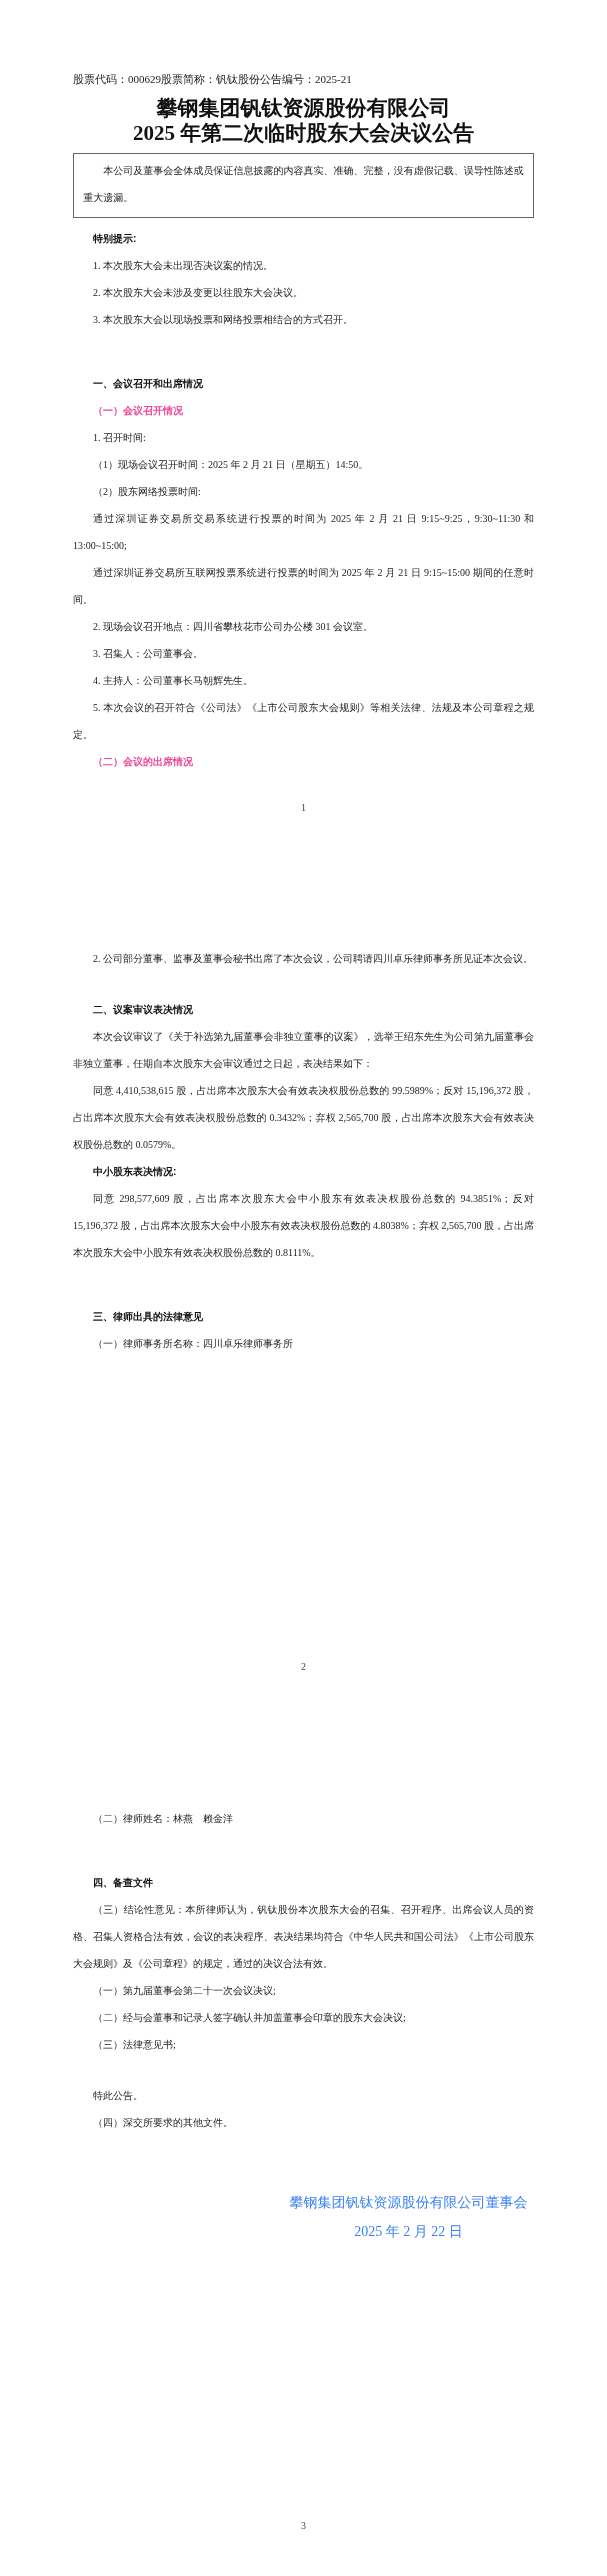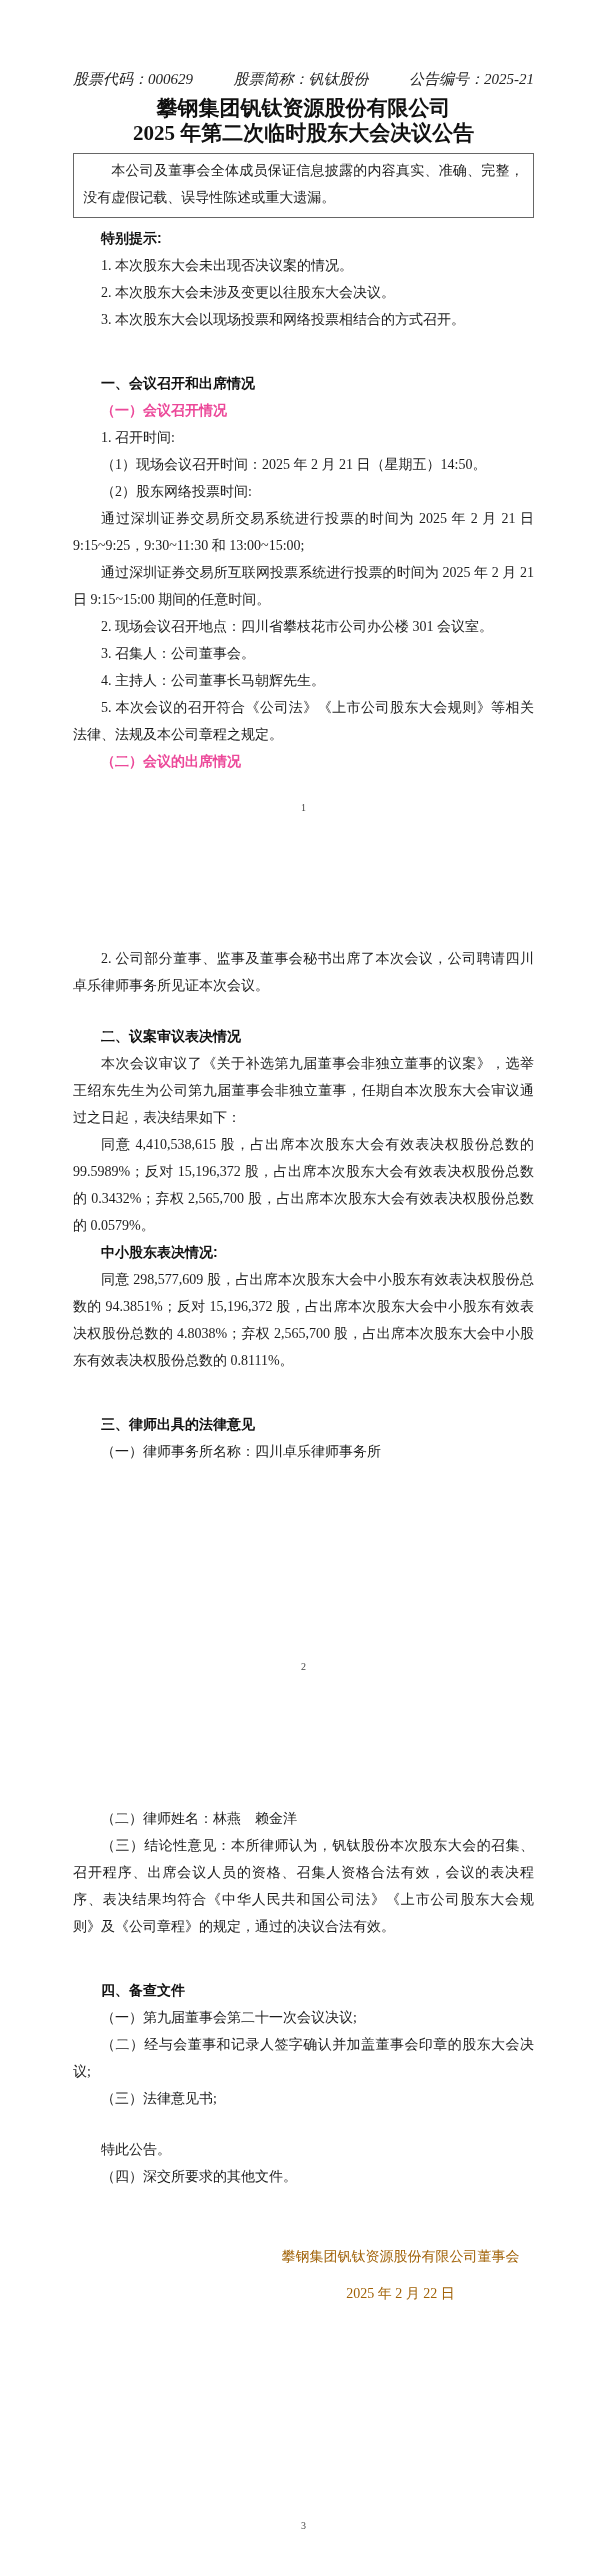--- a/index.html
+++ b/index.html
@@ -4,38 +4,38 @@
 <style>
   html,body{margin:0;padding:0;background:#ffffff;}
   .doc{
     width:607px;height:2576px;background:#ffffff;overflow:hidden;
     font-family:"Liberation Serif","DejaVu Serif",serif;color:#1c1c1c;
   }
   .page{position:relative;height:859px;box-sizing:border-box;padding:0 73px;overflow:hidden;}
   .page-1{padding-top:72px;}
   .page-2{padding-top:86px;}
   .page-3{padding-top:87px;}
-  .meta-row{display:flex;justify-content:space-between;font-size:15px;line-height:15.6px;color:#222;font-style:italic;}
+  .meta-row{display:flex;justify-content:flex-start;font-size:11px;line-height:15.6px;color:#222;}
   .title{margin:8.3px 0 0;text-align:center;font-size:21px;line-height:25px;font-weight:700;color:#111;}
   .title.sub{margin-top:0;}
   .box{margin-top:7.4px;border:0.9px solid #666;padding:2.8px 9.2px 6.4px;}
   .body{
-    margin:0;font-size:14px;line-height:27px;text-indent:2em;
+    margin:0;font-size:10px;line-height:27px;text-indent:2em;
     text-align:justify;text-justify:inter-ideograph;color:#1c1c1c;
   }
   .h-sans{font-family:"Liberation Sans","DejaVu Sans",sans-serif;font-weight:700;color:#111;}
   .h-serif{font-weight:700;color:#ec4899;}
   .gap-lg{margin-top:37px;}
   .gap-md{margin-top:24px;}
   .pagenum{
     position:absolute;left:0;right:0;bottom:43px;margin:0;
     text-align:center;font-size:10px;line-height:14.7px;color:#444;text-indent:0;
   }
   .sign-block{margin-top:53px;margin-left:auto;margin-right:5.5px;width:fit-content;text-align:center;}
-  .sign-line{margin:9px;font-size:14px;line-height:28px;text-indent:0;text-align:center;color:#a16207;}
+  .sign-line{margin:1px;font-size:14px;line-height:28px;text-indent:0;text-align:center;color:#3b82f6;}
 </style>
 </head>
 <body>
 
 <div class="doc">
 
   <section class="page page-1">
     <div class="meta-row">
       <span>股票代码：000629</span>
       <span>股票简称：钒钛股份</span>
@@ -80,23 +80,23 @@
     <p class="body">同意 298,577,609 股，占出席本次股东大会中小股东有效表决权股份总数的 94.3851%；反对 15,196,372 股，占出席本次股东大会中小股东有效表决权股份总数的 4.8038%；弃权 2,565,700 股，占出席本次股东大会中小股东有效表决权股份总数的 0.8111%。</p>
 
     <p class="body h-sans gap-lg">三、律师出具的法律意见</p>
     <p class="body">（一）律师事务所名称：四川卓乐律师事务所</p>
 
     <p class="pagenum">2</p>
   </section>
 
   <section class="page page-3">
     <p class="body">（二）律师姓名：林燕　赖金洋</p>
+    <p class="body h-sans gap-lg">四、备查文件</p>
+
     <p class="body">（三）结论性意见：本所律师认为，钒钛股份本次股东大会的召集、召开程序、出席会议人员的资格、召集人资格合法有效，会议的表决程序、表决结果均符合《中华人民共和国公司法》《上市公司股东大会规则》及《公司章程》的规定，通过的决议合法有效。</p>
-
-    <p class="body h-sans gap-lg">四、备查文件</p>
     <p class="body">（一）第九届董事会第二十一次会议决议;</p>
     <p class="body">（二）经与会董事和记录人签字确认并加盖董事会印章的股东大会决议;</p>
     <p class="body">（三）法律意见书;</p>
     <p class="body gap-md">特此公告。</p>
 
     <p class="body">（四）深交所要求的其他文件。</p>
 
     <div class="sign-block">
       <p class="sign-line">攀钢集团钒钛资源股份有限公司董事会</p>
       <p class="sign-line">2025 年 2 月 22 日</p>

